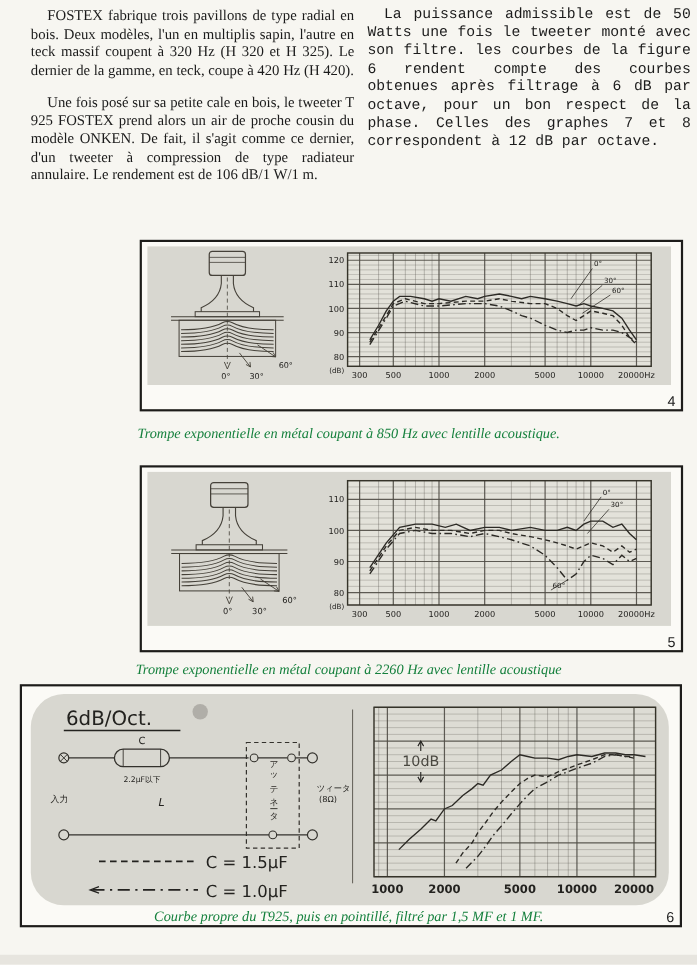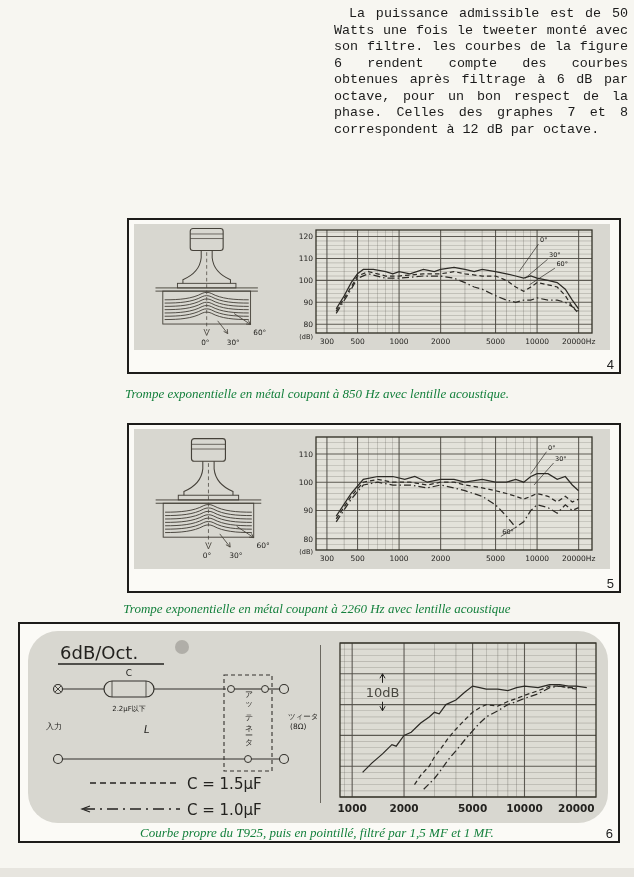--- a/index.html
+++ b/index.html
@@ -27,20 +27,22 @@
     position:absolute;writing-mode:vertical-rl;
     font-family:"DejaVu Sans",sans-serif;font-size:8px;letter-spacing:2px;color:#2c2a26;
   }
   .divider6{position:absolute;left:292px;top:14px;width:1px;height:158px;background:#6b6860;}
   .bottom-band{position:absolute;left:0;top:868px;width:634px;height:9px;background:#e7e5df;}
 </style>
 </head>
 <body>
 
 <div class="col" id="col-left">
+  <p>FOSTEX fabrique trois pavillons de type radial en bois. Deux modèles, l'un en multiplis sapin, l'autre en teck massif coupent à 320 Hz (H 320 et H 325). Le dernier de la gamme, en teck, coupe à 420 Hz (H 420).</p>
+  <p>Une fois posé sur sa petite cale en bois, le tweeter T 925 FOSTEX prend alors un air de proche cousin du modèle ONKEN. De fait, il s'agit comme ce dernier, d'un tweeter à compression de type radiateur annulaire. Le rendement est de 106 dB/1 W/1 m.</p>
 </div>
 <div class="col" id="col-right">
   <p>La puissance admissible est de 50 Watts une fois le tweeter monté avec son filtre. les courbes de la figure 6 rendent compte des courbes obtenues après filtrage à 6 dB par octave, pour un bon respect de la phase. Celles des graphes 7 et 8 correspondent à 12 dB par octave.</p>
 </div>
 
 <div class="figframe" style="left:127px;top:218px;width:490px;height:152px;">
   <div class="figpanel" style="left:5px;top:4px;width:476px;height:126px;">
     <svg id="horn4" class="hornsvg" style="left:16px;top:-1px;" width="128" height="128" viewBox="0 0 140 140">
         <rect x="44" y="6" width="36" height="24" rx="3" fill="none" stroke="#454139" stroke-width="1.2"></rect>
         <line x1="44" y1="12" x2="80" y2="12" stroke="#454139" stroke-width="0.8"></line>

